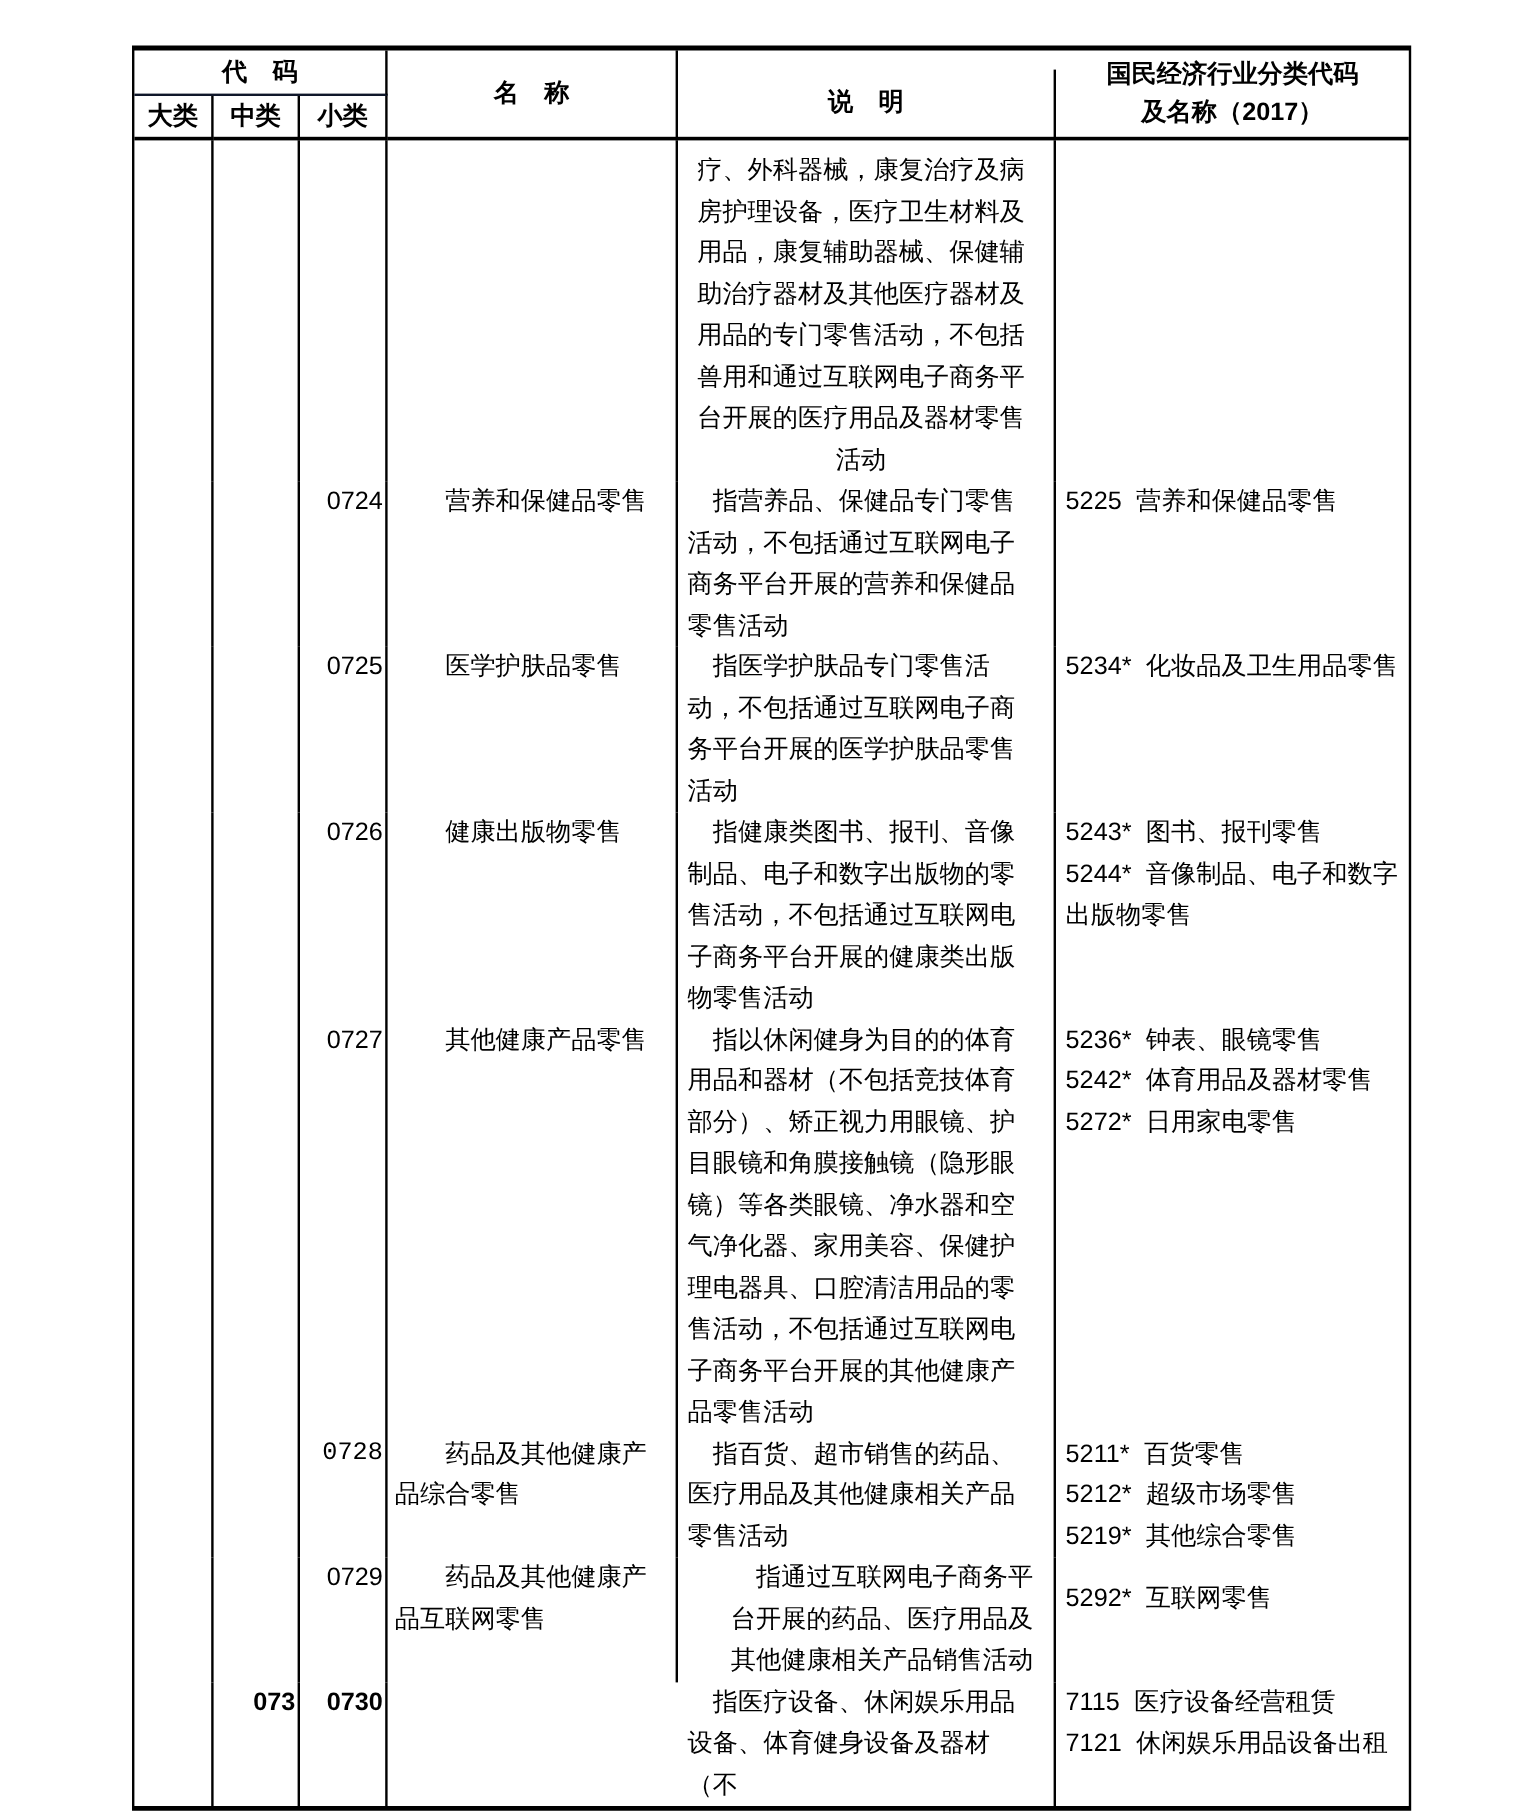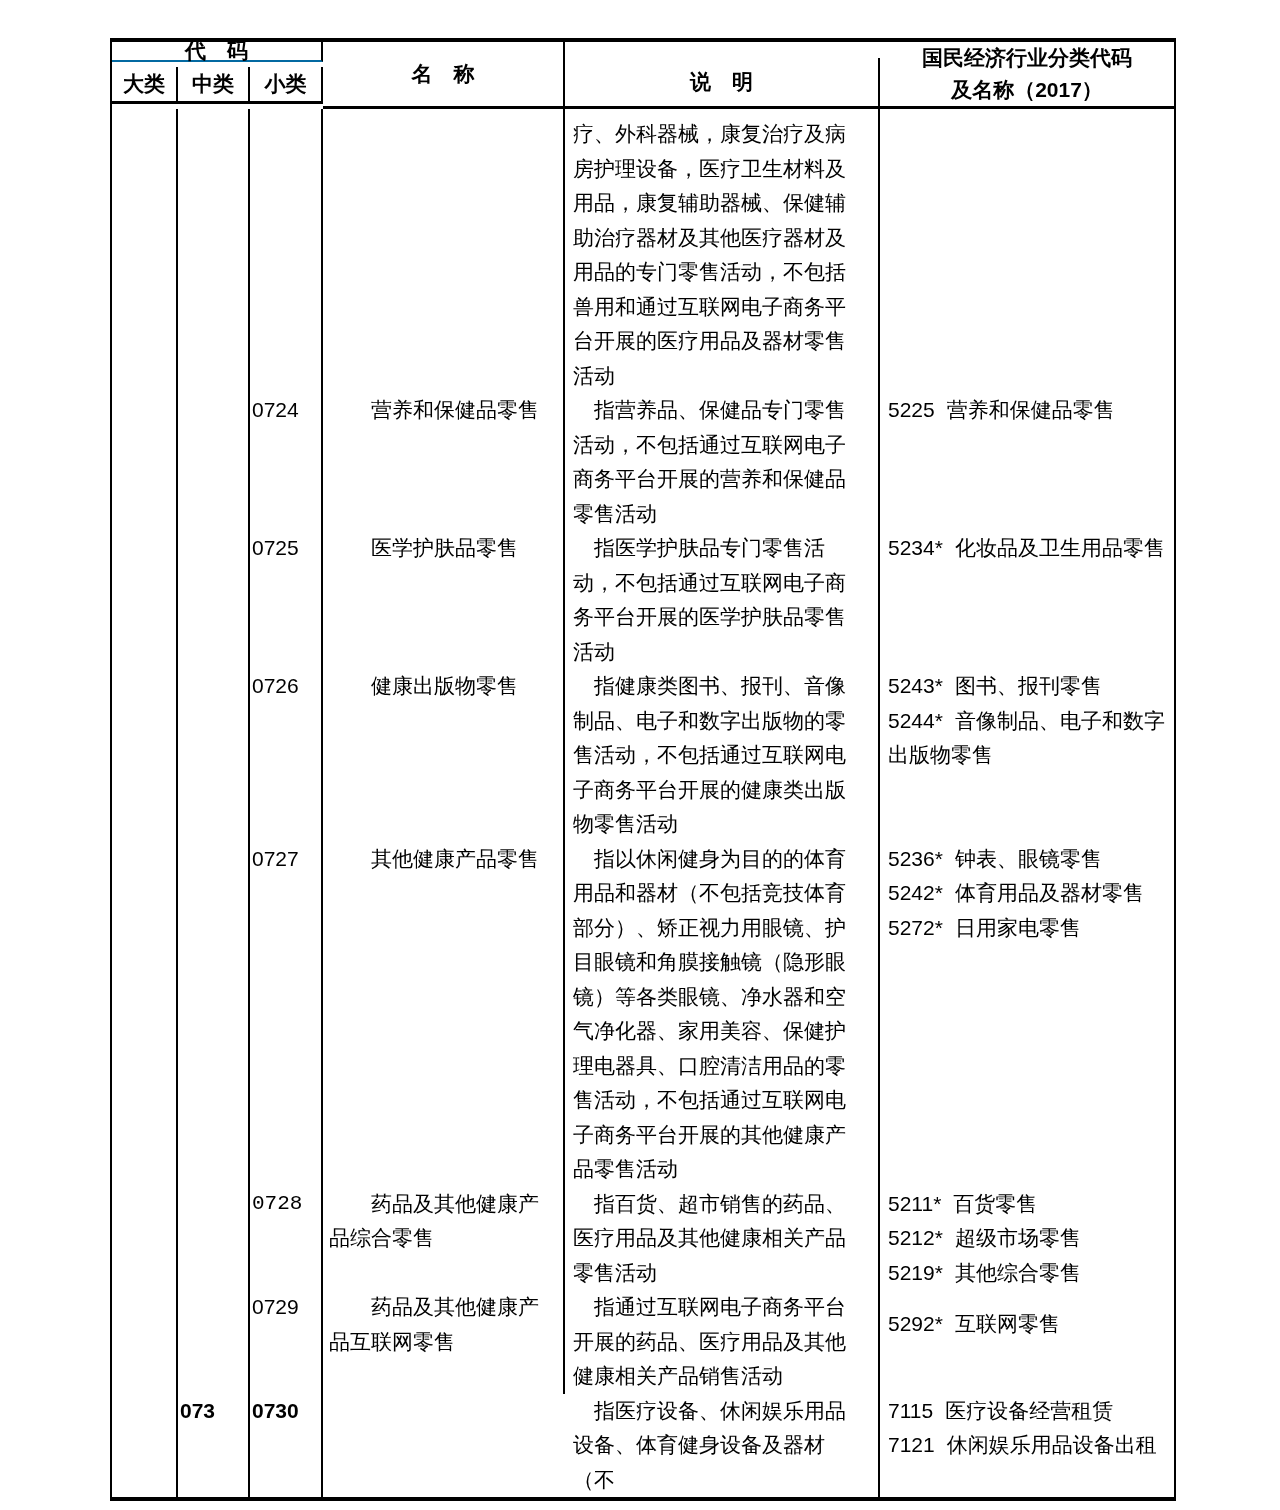--- a/index.html
+++ b/index.html
@@ -47,39 +47,39 @@
     font-size: 21px;
     text-align: center;
     display: flex;
     align-items: center;
     justify-content: center;
     border-bottom: 3px solid #000000;
   }
   .h-code-group {
     grid-column: 1 / 4;
     grid-row: 1;
-    border-bottom: 2px solid #0369a1;
-    height: 20px;
+    border-bottom: 2px solid #0f172a;
+    height: 38px;
     font-family: Liberation Serif, serif;
   }
   .h-sub {
     grid-row: 2;
     height: 37px;
     border-bottom: 3px solid #000000;
   }
   .h-span {
     grid-row: 1 / 3;
   }
   .h-industry {
     flex-direction: column;
     line-height: 32px;
   }
   
   .c-code {
-    text-align: left;
+    text-align: right;
     padding: 0 2px;
   }
   .c-name {
     padding: 0 6px;
     text-indent: 2em;
   }
   .c-name.emph {
     font-weight: 700;
     text-indent: 1.7em;
   }
@@ -119,21 +119,21 @@
     <div class="cell h-cell h-span" style="grid-column:5;margin-top:16px;">说　明</div>
     <div class="cell h-cell h-span h-industry last-col" style="grid-column:6;">
       <span>国民经济行业分类代码</span>
       <span>及名称（2017）</span>
     </div>
 
   <div class="cell c-code first-row" style="grid-area: 3 / 1;"></div>
       <div class="cell c-code first-row" style="grid-area: 3 / 2;"></div>
       <div class="cell c-code first-row" style="grid-area: 3 / 3;"></div>
       <div class="cell c-name first-row" style="grid-area: 3 / 4;"></div>
-      <div class="cell c-desc first-row" style="grid-area: 3 / 5;">疗、外科器械，康复治疗及病房护理设备，医疗卫生材料及用品，康复辅助器械、保健辅助治疗器材及其他医疗器材及用品的专门零售活动，不包括兽用和通过互联网电子商务平台开展的医疗用品及器材零售活动</div>
+      <div class="cell c-desc first-row" style="grid-area: 3 / 5; text-align: center;">疗、外科器械，康复治疗及病房护理设备，医疗卫生材料及用品，康复辅助器械、保健辅助治疗器材及其他医疗器材及用品的专门零售活动，不包括兽用和通过互联网电子商务平台开展的医疗用品及器材零售活动</div>
       <div class="cell c-industry last-col first-row" style="grid-area: 3 / 6;"></div>
       <div class="cell c-code" style="grid-area: 4 / 1;"></div>
       <div class="cell c-code" style="grid-area: 4 / 2;"></div>
       <div class="cell c-code" style="grid-area: 4 / 3;">0724</div>
       <div class="cell c-name" style="grid-area: 4 / 4;">营养和保健品零售</div>
       <div class="cell c-desc indent" style="grid-area: 4 / 5;">指营养品、保健品专门零售活动，不包括通过互联网电子商务平台开展的营养和保健品零售活动</div>
       <div class="cell c-industry last-col" style="grid-area: 4 / 6;">
         <div class="industry-entry"><span>5225</span><span class="industry-label">营养和保健品零售</span></div>
       </div>
       <div class="cell c-code" style="grid-area: 5 / 1;"></div>
@@ -170,21 +170,21 @@
       <div class="cell c-desc indent" style="grid-area: 8 / 5;">指百货、超市销售的药品、医疗用品及其他健康相关产品零售活动</div>
       <div class="cell c-industry last-col" style="grid-area: 8 / 6;">
         <div class="industry-entry"><span>5211*</span><span class="industry-label">百货零售</span></div>
         <div class="industry-entry"><span>5212*</span><span class="industry-label">超级市场零售</span></div>
         <div class="industry-entry"><span>5219*</span><span class="industry-label">其他综合零售</span></div>
       </div>
       <div class="cell c-code" style="grid-area: 9 / 1;"></div>
       <div class="cell c-code" style="grid-area: 9 / 2;"></div>
       <div class="cell c-code" style="grid-area: 9 / 3;">0729</div>
       <div class="cell c-name" style="grid-area: 9 / 4;">药品及其他健康产品互联网零售</div>
-      <div class="cell c-desc indent" style="grid-area: 9 / 5;">指通过互联网电子商务平台开展的药品、医疗用品及其他健康相关产品销售活动</div>
+      <div class="cell c-desc indent" style="grid-area: 9 / 5; margin-left: 36px;">指通过互联网电子商务平台开展的药品、医疗用品及其他健康相关产品销售活动</div>
       <div class="cell c-industry last-col" style="grid-area: 9 / 6; margin-top: 17px;">
         <div class="industry-entry"><span>5292*</span><span class="industry-label">互联网零售</span></div>
       </div>
       <div class="cell c-code" style="grid-area: 10 / 1;"></div>
       <div class="cell c-code emph" style="grid-area: 10 / 2;">073</div>
       <div class="cell c-code emph" style="grid-area: 10 / 3;">0730</div>
       <div class="cell c-desc indent" style="grid-area: 10 / 5;">指医疗设备、休闲娱乐用品设备、体育健身设备及器材（不</div>
       <div class="cell c-industry last-col" style="grid-area: 10 / 6;">
         <div class="industry-entry"><span>7115</span><span class="industry-label">医疗设备经营租赁</span></div>
         <div class="industry-entry"><span>7121</span><span class="industry-label">休闲娱乐用品设备出租</span></div>

